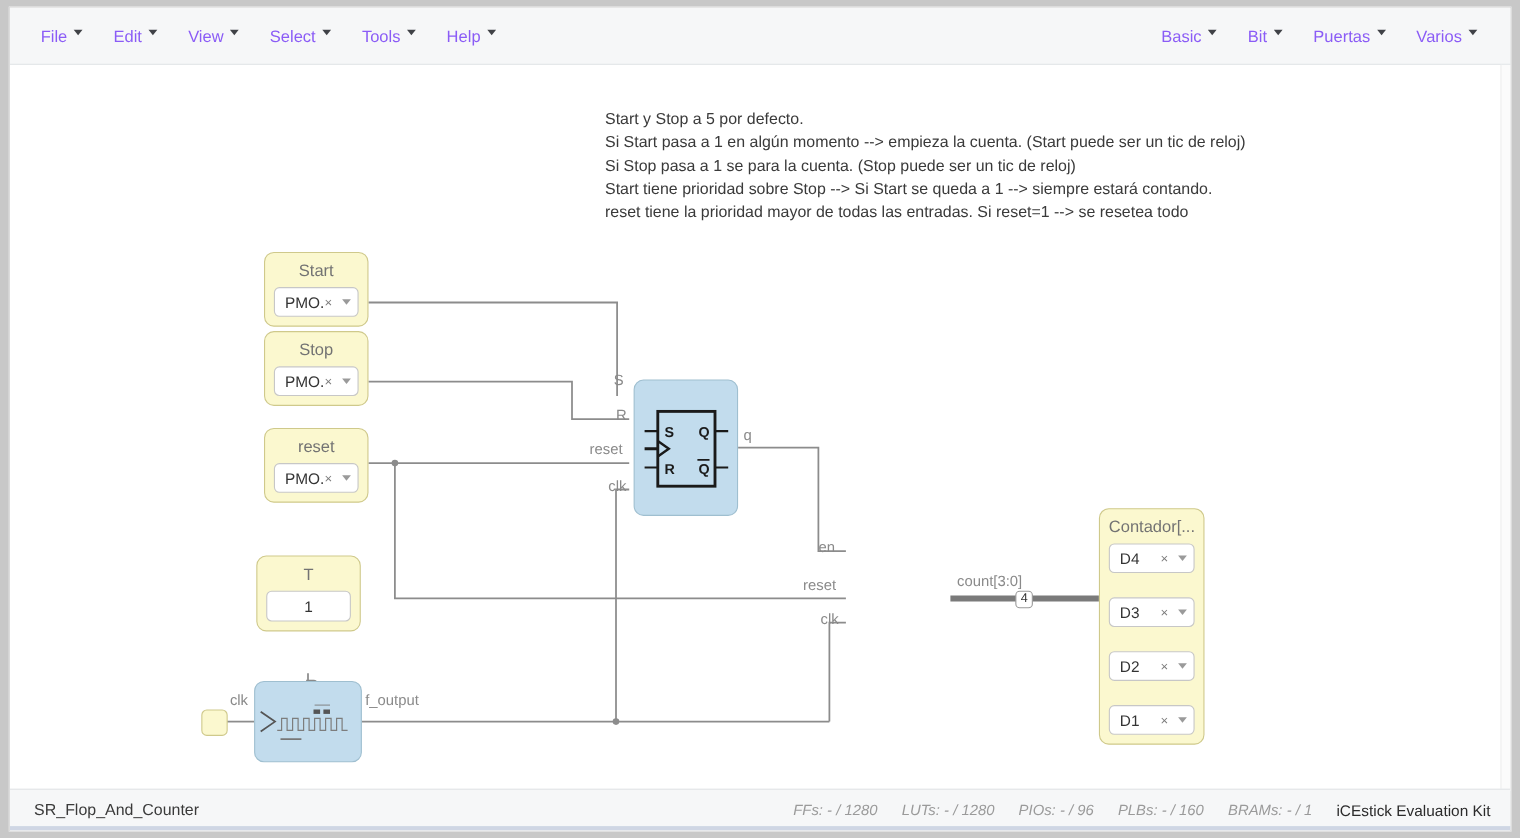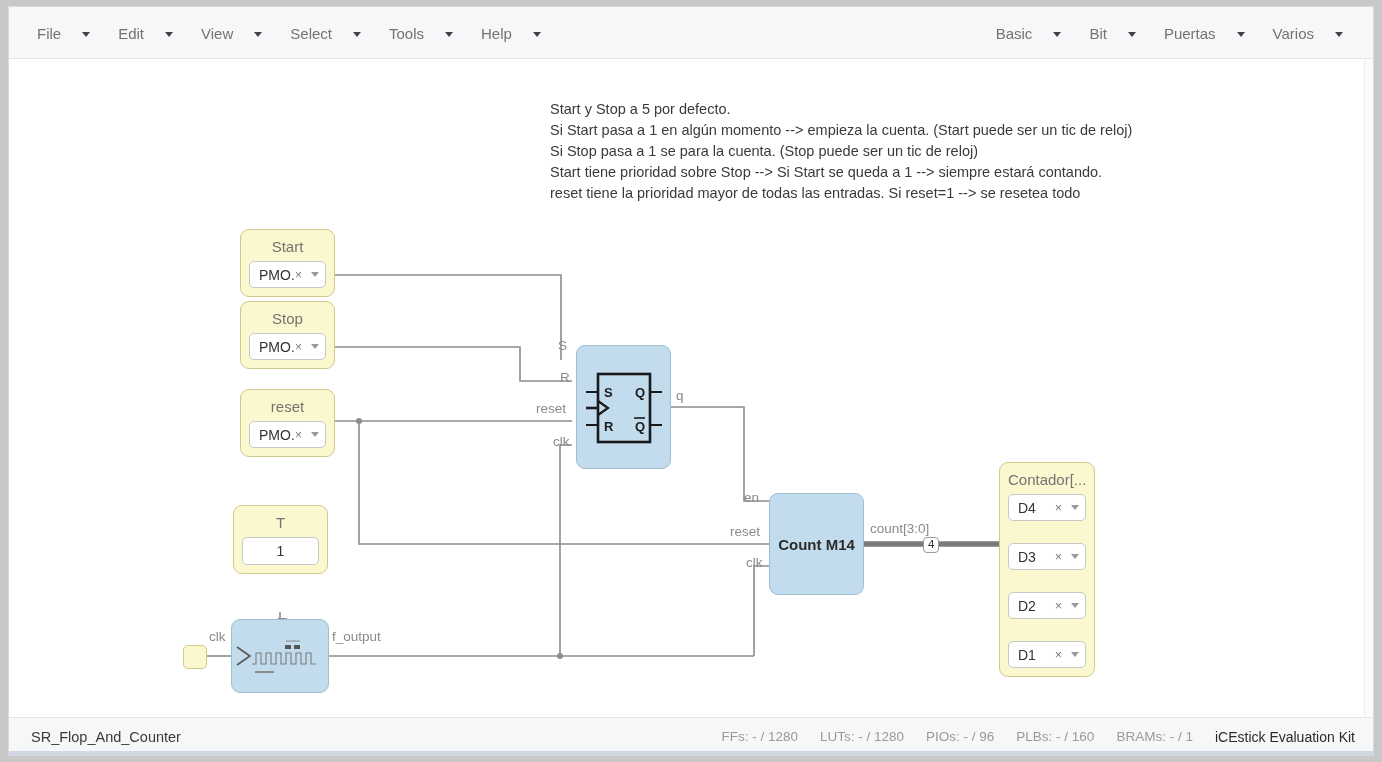--- a/index.html
+++ b/index.html
@@ -23,23 +23,23 @@
   #menubar{
     position:absolute;left:0;top:0;width:1366px;height:52px;
     background:#f6f7f8;
     border-bottom:1px solid #e2e4e6;
     box-sizing:border-box;
   }
   .menu-group{position:absolute;top:0;height:52px;display:flex;align-items:center;}
   #menu-left{left:14px;}
   #menu-right{right:18px;}
   .menu-item{
-    display:flex;align-items:center;gap:21px;
+    display:flex;align-items:flex-start;gap:6px;
     padding:7px 14px;
-    font-size:15px;color:#737373;
+    font-size:15px;color:#8b5cf6;
     cursor:pointer;white-space:nowrap;
   }
   .caret{
     width:0;height:0;
     border-left:4.5px solid transparent;
     border-right:4.5px solid transparent;
     border-top:5px solid #404247;
     display:inline-block;
     margin-top:2px;
   }
@@ -138,21 +138,21 @@
   }
   #project-name{
     position:absolute;left:22px;top:50%;transform:translateY(-50%);
     font-size:14.5px;color:#3a3a3a;
   }
   #stats{
     position:absolute;right:20px;top:50%;transform:translateY(-50%);
     display:flex;align-items:center;gap:22px;
     font-size:13.5px;color:#9a9a9a;
   }
-  .stat{white-space:nowrap;}
+  .stat{white-space:nowrap;font-style:italic;}
   .stat .stat-k{color:#9a9a9a;}
   #board-name{font-size:14px;color:#2b2b2b;white-space:nowrap;}
 
   
   #vscroll{
     position:absolute;right:0;top:52px;width:8px;height:660px;
     background:#fbfbfb;border-left:1px solid #eee;
   }
   #hscroll{
     position:absolute;left:0;bottom:0px;width:1366px;height:4px;
@@ -326,23 +326,20 @@
         <text x="58" y="85" font-family="Liberation Sans, sans-serif" font-size="13" font-weight="bold" fill="#1a1a1a">Q</text>
         <line x1="57" y1="72" x2="68" y2="72" stroke="#1a1a1a" stroke-width="1.6"></line>
       </svg>
     </div>
     <div class="plabel" style="left:549px;top:279px;">S</div>
     <div class="plabel" style="left:551px;top:311px;">R</div>
     <div class="plabel" style="left:527px;top:342px;">reset</div>
     <div class="plabel" style="left:544px;top:375px;">clk</div>
     <div class="plabel" style="left:667px;top:329px;">q</div>
 
-    <div class="blk blk-logic" style="left:760px;top:434px;width:95px;height:102px;">
-      <div class="blk-logic-title">Count M14</div>
-    </div>
     <div class="plabel" style="left:735px;top:431px;">en</div>
     <div class="plabel" style="left:721px;top:465px;">reset</div>
     <div class="plabel" style="left:737px;top:496px;">clk</div>
     <div class="plabel" style="left:861px;top:462px;">count[3:0]</div>
     <div class="busbadge" style="left:914px;top:478px;">4</div>
 
     <div class="blk blk-in" style="left:990px;top:403px;width:96px;">
       <div class="blk-title">Contador[...</div>
       <div class="sel">
         <span class="sel-label">D4</span>

